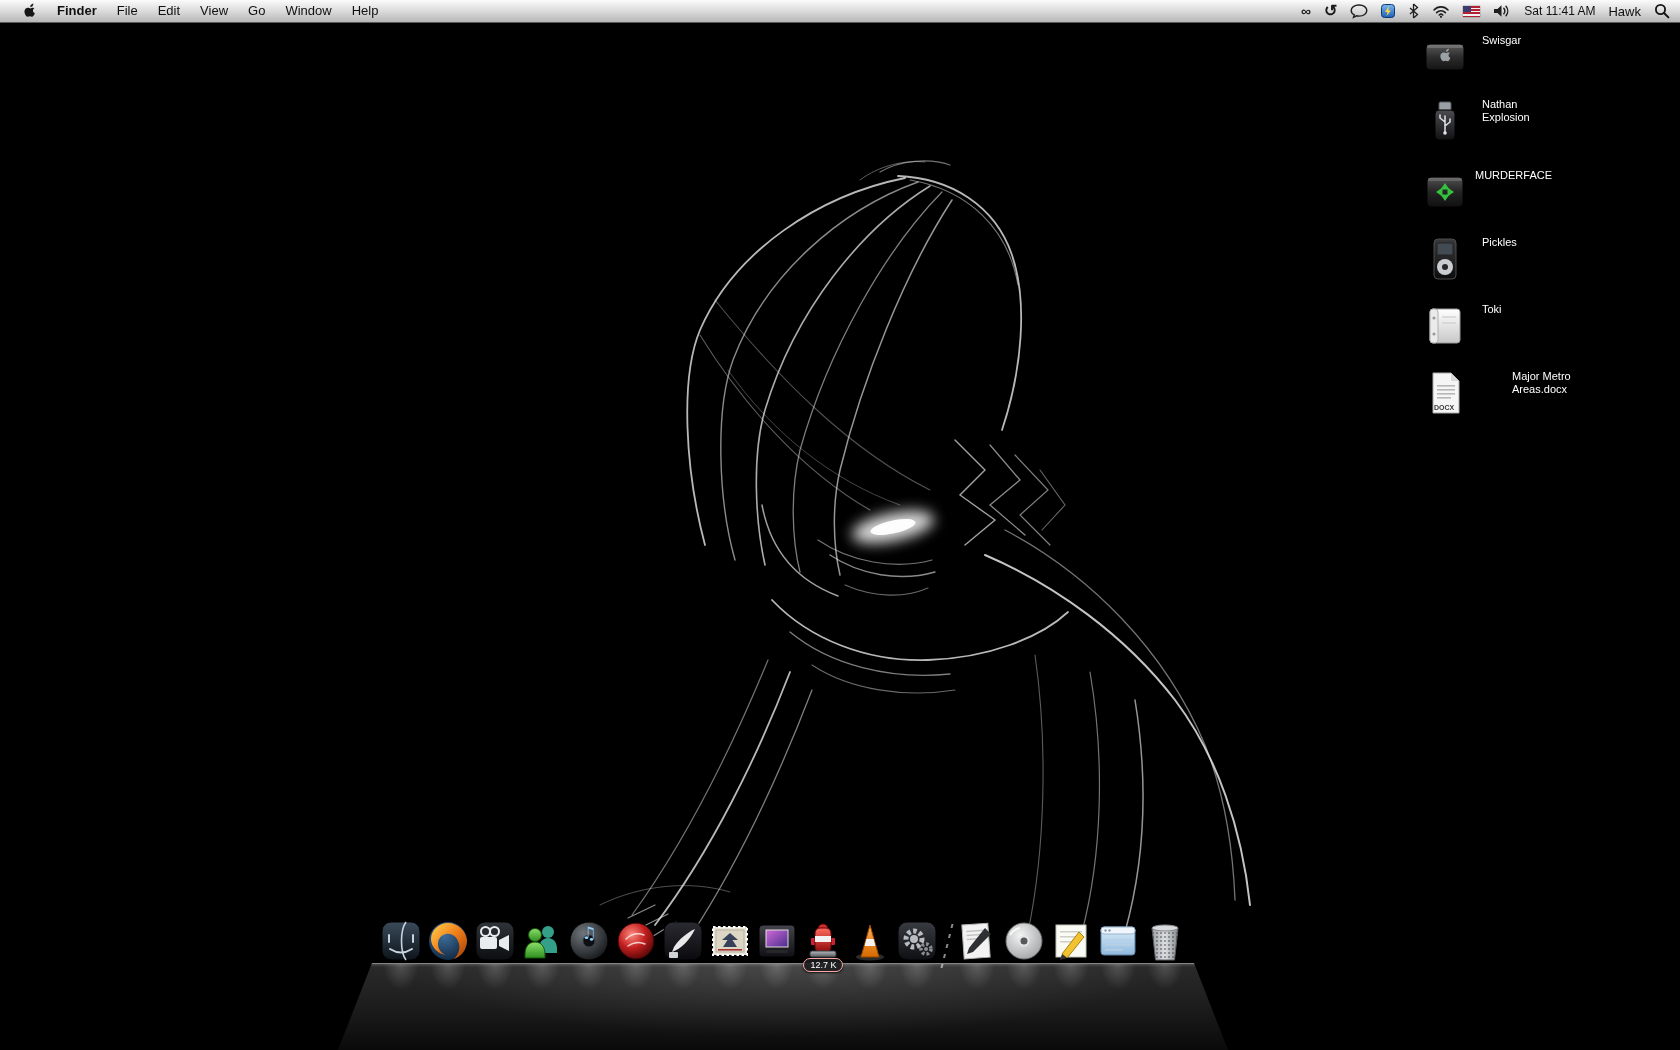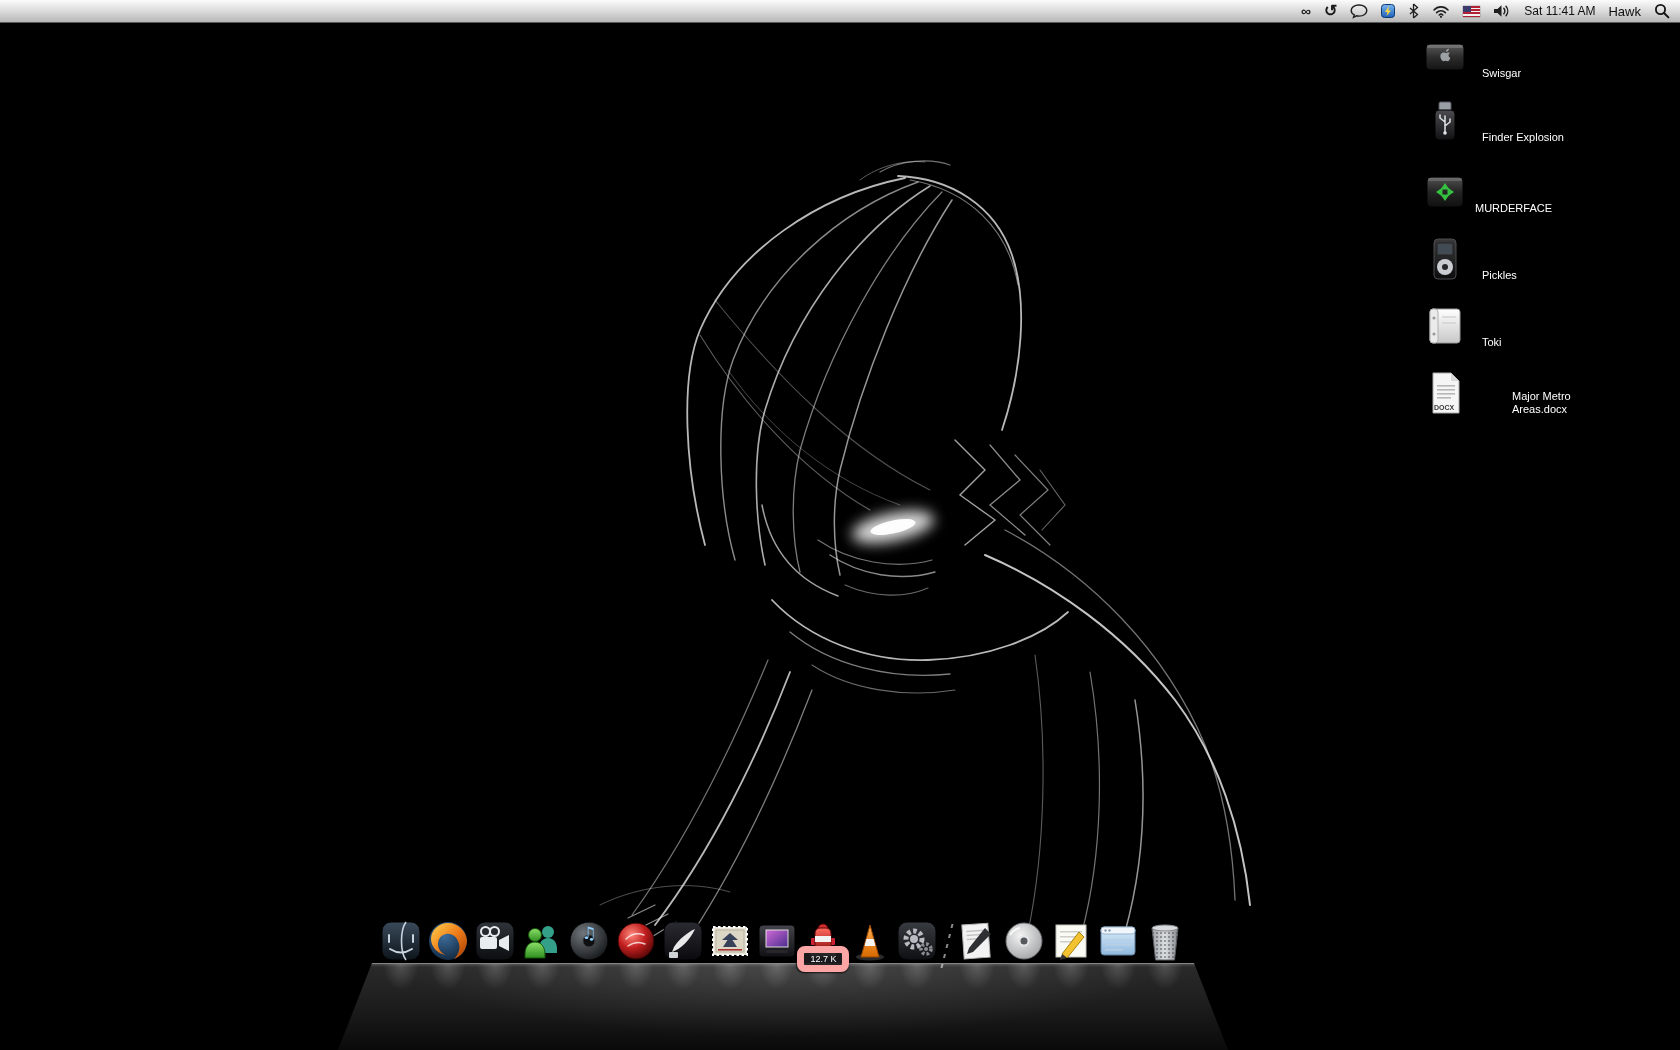--- a/index.html
+++ b/index.html
@@ -22,21 +22,21 @@
   .st-icon{display:flex;align-items:center;height:22px;}
   .st-glyph{font-size:14px;font-weight:700;color:#1b1b1b;line-height:22px;}
   .mb-time{font-size:12px;white-space:nowrap;}
   .mb-user{font-size:13px;font-weight:400;white-space:nowrap;}
   .flag{width:17px;height:11px;position:relative;
     background:repeating-linear-gradient(to bottom,#b22234 0 1.6px,#f2f2f2 1.6px 3.2px);
     box-shadow:0 0 1px rgba(0,0,0,.7);}
   .flag::before{content:"";position:absolute;left:0;top:0;width:8px;height:6px;background:#3c3b6e;}
 
   
-  .desk-icon{position:absolute;display:flex;align-items:flex-end;gap:14px;cursor:default;}
+  .desk-icon{position:absolute;display:flex;align-items:flex-start;gap:14px;cursor:default;}
   .desk-icon .art{width:46px;height:46px;flex:0 0 46px;display:flex;align-items:center;justify-content:center;}
   .desk-icon .label{color:#fff;font-size:11px;line-height:1.2;max-width:86px;
     text-shadow:0 1px 3px #000,0 0 4px #000;}
 
   
   #dock{position:absolute;left:368px;bottom:0;width:830px;height:120px;z-index:40;}
   #dock-shelf{position:absolute;left:-30px;right:-30px;bottom:0;height:86px;
     background:linear-gradient(to bottom,rgba(220,220,220,.34) 0,rgba(150,150,150,.28) 3px,
                rgba(70,70,70,.45) 40%,rgba(12,12,12,.85) 100%);
     clip-path:polygon(34px 0,calc(100% - 34px) 0,100% 100%,0 100%);
@@ -46,21 +46,21 @@
   .dock-items{position:absolute;left:10px;right:10px;bottom:86px;display:flex;
     align-items:flex-end;justify-content:center;gap:1px;}
   .dock-item{position:relative;width:46px;height:46px;display:flex;align-items:center;justify-content:center;}
   .dock-item::after{content:"";position:absolute;top:100%;left:5px;right:5px;height:26px;
     background:radial-gradient(ellipse at 50% 0,rgba(255,255,255,.20),transparent 70%);pointer-events:none;}
   .dock-sep{width:12px;height:50px;position:relative;}
   .dock-sep::before{content:"";position:absolute;left:5px;bottom:-4px;width:2px;height:44px;
     transform:skewX(-14deg);
     background:repeating-linear-gradient(to top,rgba(255,255,255,.55) 0 4px,transparent 4px 10px);}
   .dock-badge{position:absolute;left:50%;bottom:-8px;transform:translateX(-50%);
-    background:rgba(28,28,30,.9);border:7px solid #fca5a5;border-radius:8px;
+    background:rgba(28,28,30,.9);border:1px solid #fca5a5;border-radius:8px;
     color:#fff;font-size:9px;padding:1px 6px;white-space:nowrap;z-index:5;
     box-shadow:0 1px 2px rgba(0,0,0,.8);}
 </style>
 </head>
 <body>
 
 <div id="screen">
 
   <svg id="wallpaper" width="1680" height="1050" viewBox="0 0 1680 1050">
     <defs>
@@ -113,20 +113,34 @@
       <path d="M600 905 C640 885 690 880 730 892" stroke-width="1" stroke-opacity=".35"></path>
     </g>
 
     <g transform="rotate(-12 893 527)">
       <ellipse cx="893" cy="527" rx="42" ry="14" fill="#ffffff" opacity=".85" filter="url(#glowF)"></ellipse>
       <ellipse cx="893" cy="527" rx="23" ry="6.5" fill="#ffffff" opacity=".95"></ellipse>
     </g>
   </svg>
 
   <div id="menu-bar">
+    <div class="mb-left">
+      <div class="apple">
+        <svg width="15" height="16" viewBox="0 0 16 17">
+          <path fill="#151515" d="M8.9 4.4c.8 0 1.8-.6 2.4-1.3.5-.7.9-1.6.8-2.5-.8.1-1.8.6-2.4 1.3-.6.6-1 1.6-.8 2.5zM12 5c-1.3 0-2.3.7-3 .7C8.3 5.7 7.4 5 6.3 5 4.5 5 2.6 6.4 2.6 9c0 2.6 1.9 5.7 3.4 5.7.7 0 1.4-.5 2.3-.5.9 0 1.5.5 2.3.5 1.5 0 3-2.9 3-4-1.1-.4-1.9-1.4-1.9-2.6 0-1.1.6-2 1.5-2.5-.5-.4-1.1-.6-1.2-.6z"></path>
+        </svg>
+      </div>
+      <div class="menu-item app">Finder</div>
+      <div class="menu-item">File</div>
+      <div class="menu-item">Edit</div>
+      <div class="menu-item">View</div>
+      <div class="menu-item">Go</div>
+      <div class="menu-item">Window</div>
+      <div class="menu-item">Help</div>
+    </div>
     <div class="mb-right">
       <div class="st-icon">
         <span class="st-glyph">∞</span>
       </div>
       <div class="st-icon">
         <span class="st-glyph" style="font-size:16px;">↺</span>
       </div>
       <div class="st-icon">
         <svg width="18" height="15" viewBox="0 0 18 15">
           <path d="M9 1 C4.3 1 1.2 3.4 1.2 6.5 C1.2 8.4 2.4 10 4.3 10.9 L3.5 13.4 L6.6 11.8 C7.4 12 8.2 12.1 9 12.1 C13.7 12.1 16.8 9.6 16.8 6.5 C16.8 3.4 13.7 1 9 1 Z" fill="none" stroke="#1e1e1e" stroke-width="1.4"></path>
@@ -205,21 +219,21 @@
           <stop offset="0" stop-color="#4c4c50"></stop>
               <stop offset="1" stop-color="#111113"></stop>
             </linearGradient>
           </defs>
         <rect x="17" y="4" width="12" height="9" rx="1.5" fill="#9aa0a6" stroke="#55595e"></rect>
         <rect x="13" y="12" width="20" height="30" rx="4" fill="url(#usbG)" stroke="#000"></rect>
         <path d="M23 18 V34 M23 24 L18 20 V17 M23 28 L28 24 V21" fill="none" stroke="#dfe3e7" stroke-width="1.5" stroke-linecap="round"></path>
         <circle cx="23" cy="35" r="1.8" fill="#dfe3e7"></circle>
       </svg>
     </div>
-    <div class="label">Finder Explosion</div>
+    <div class="label">Nathan Explosion</div>
   </div>
 
   <div class="desk-icon" style="left:1422px;top:169px;gap:7px;">
     <div class="art">
       <svg width="46" height="46" viewBox="0 0 46 46">
         <defs>
             <linearGradient id="extG" x1="0" y1="0" x2="0" y2="1">
           <stop offset="0" stop-color="#525252"></stop>
               <stop offset=".5" stop-color="#232323"></stop>
               <stop offset="1" stop-color="#101010"></stop>

